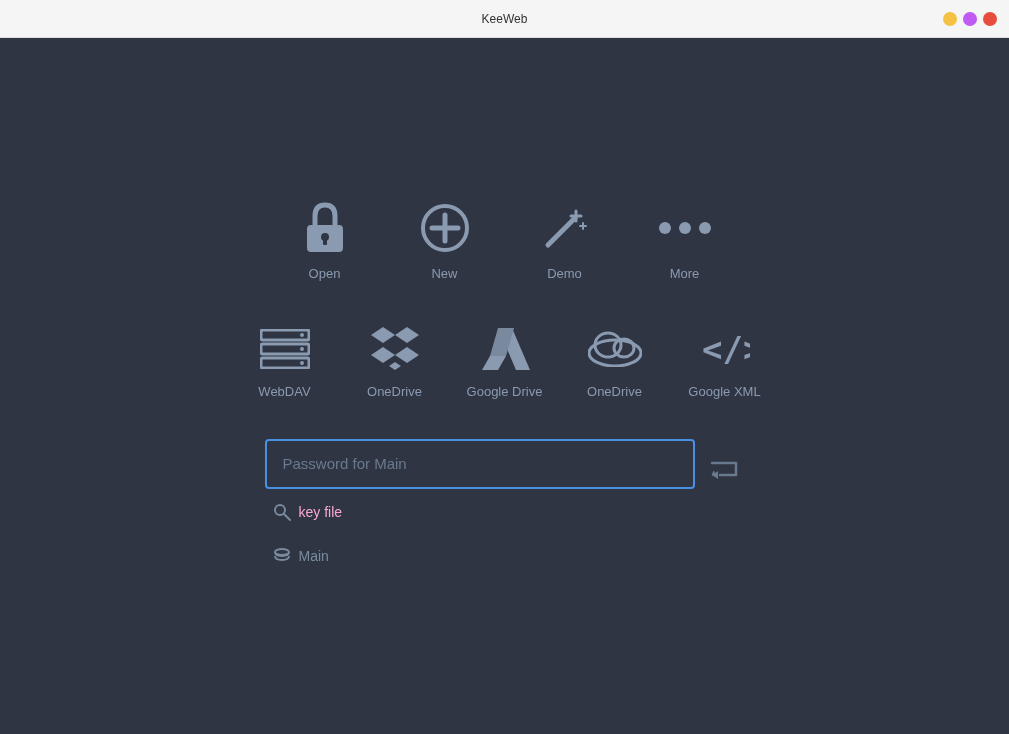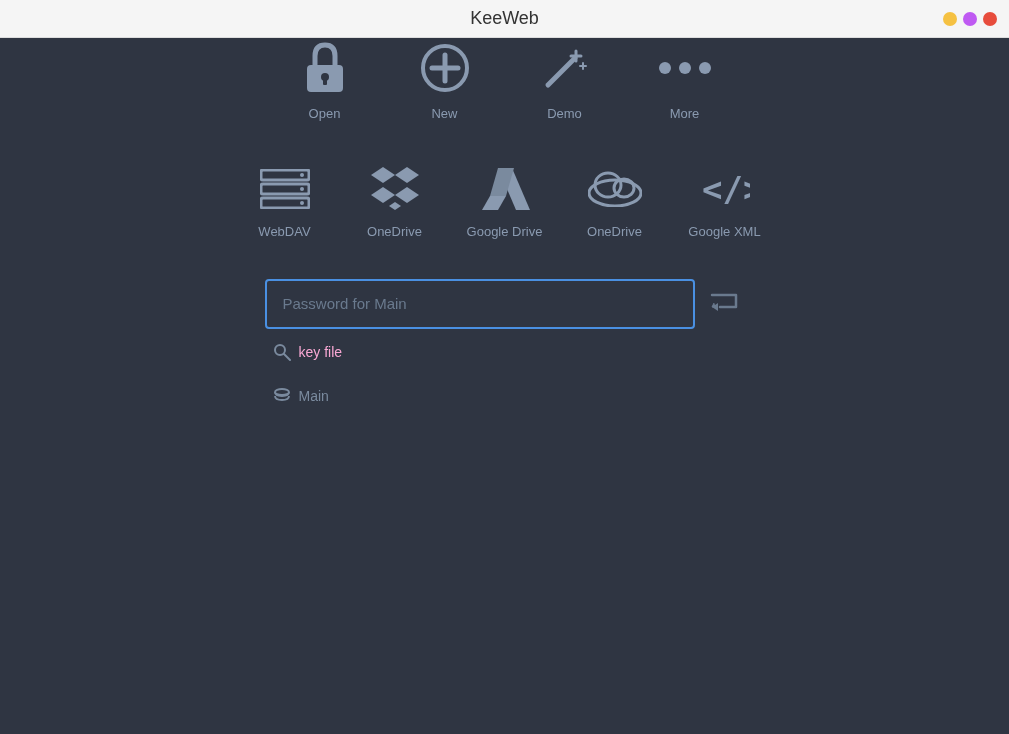--- a/index.html
+++ b/index.html
@@ -21,21 +21,21 @@
       right: 0;
       height: 38px;
       background-color: #f5f5f5;
       display: flex;
       align-items: center;
       justify-content: center;
       border-bottom: 1px solid #ddd;
     }
 
     .title-bar-title {
-      font-size: 18px;
+      font-size: 12px;
       color: #333;
       font-weight: 500;
     }
 
     .traffic-lights {
       position: absolute;
       right: 12px;
       top: 50%;
       transform: translateY(-50%);
       display: flex;
@@ -56,20 +56,21 @@
     .main-content {
       position: absolute;
       top: 38px;
       left: 0;
       right: 0;
       bottom: 0;
       display: flex;
       flex-direction: column;
       align-items: center;
       justify-content: flex-start;
+      padding-top: 160px;
     }
 
     
     .action-row {
       display: flex;
       gap: 40px;
       margin-bottom: 40px;
     }
 
     .action-item {
@@ -130,21 +131,21 @@
     
     .password-area {
       display: flex;
       flex-direction: column;
       align-items: flex-start;
       width: 480px;
     }
 
     .password-input-row {
       display: flex;
-      align-items: flex-start;
+      align-items: flex-end;
       width: 100%;
       margin-bottom: 10px;
     }
 
     .password-input {
       flex: 1;
       height: 50px;
       background: transparent;
       border: 2px solid #4a90e2;
       border-radius: 4px;

